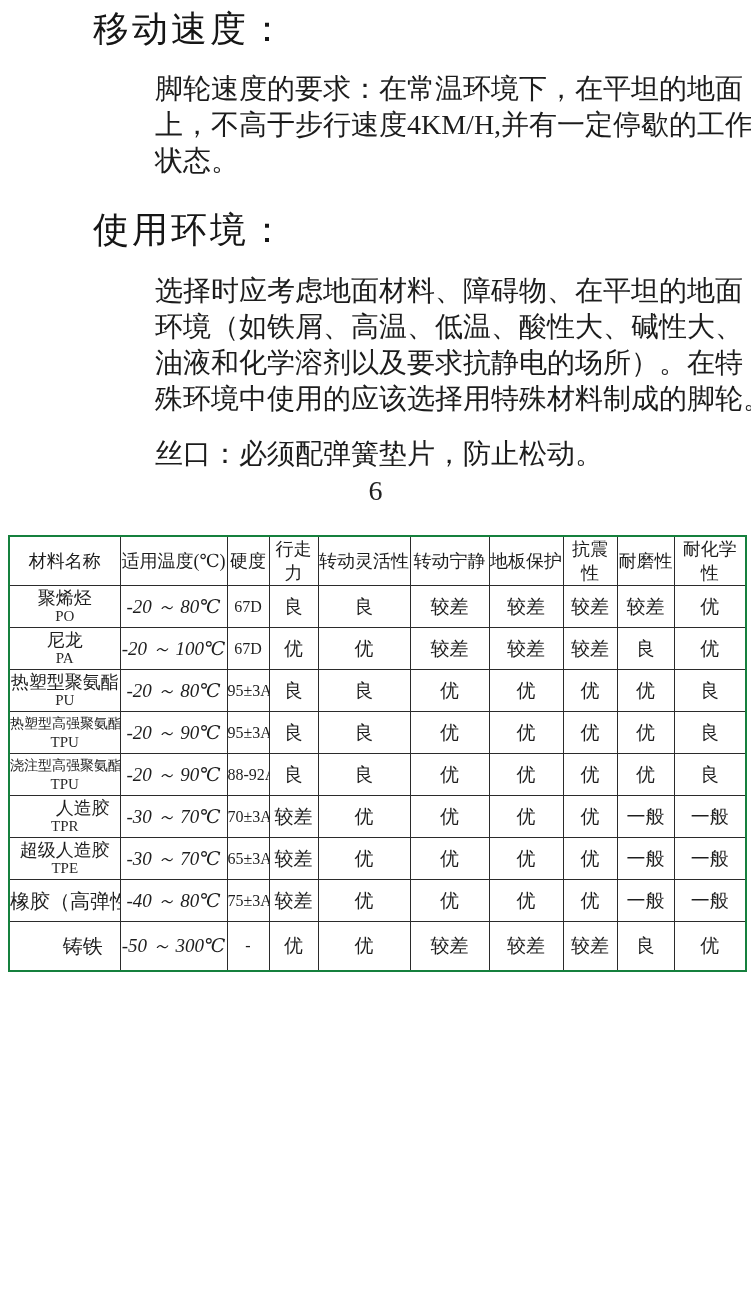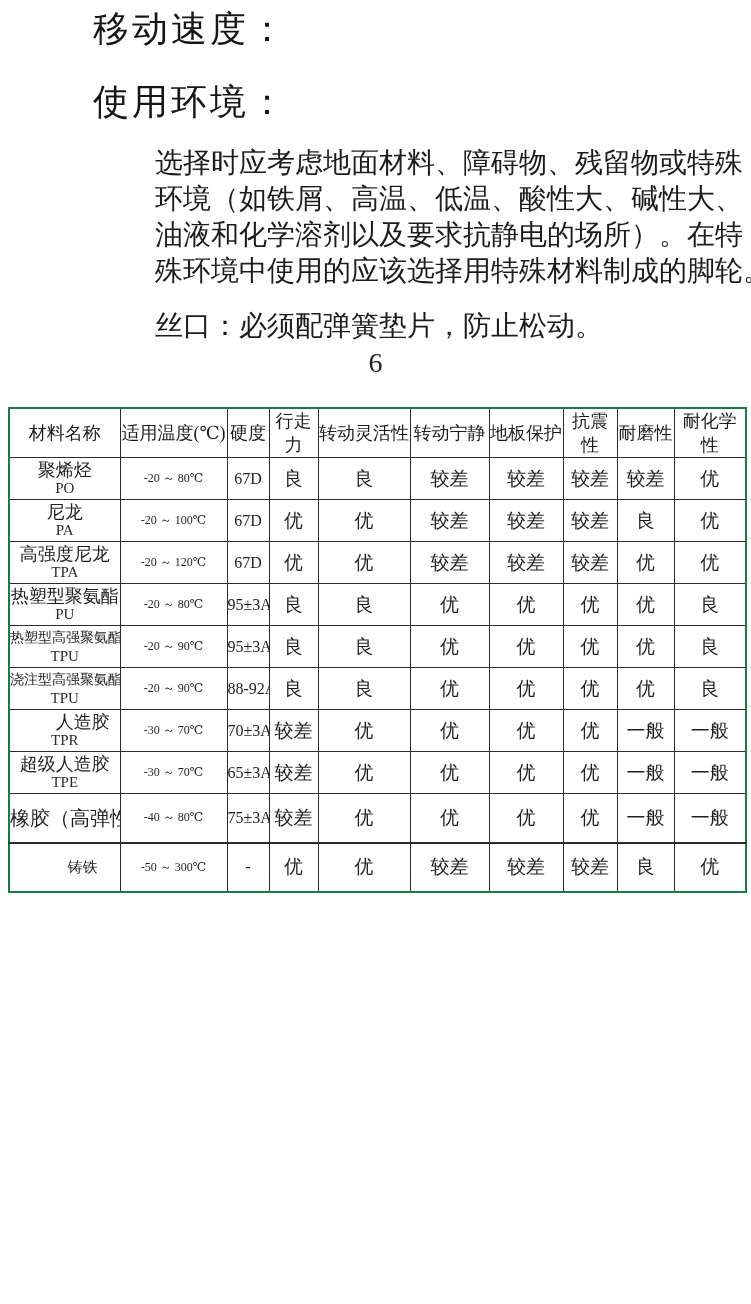--- a/index.html
+++ b/index.html
@@ -78,36 +78,41 @@
     font-weight: normal;
     font-size: 18px;
     color: #1c1c1c;
   }
   table.props tbody tr { height: 42px; }
   table.props tbody tr:nth-child(9),
   table.props tbody tr:nth-child(10) { height: 49px; }
   table.props tbody tr:nth-child(10) td { border-top-width: 2px; }
   .name-cn { font-size: 18px; line-height: 20px; white-space: nowrap; }
   .name-code { font-size: 15px; line-height: 17px; color: #2a2a2a; }
-  .temp-cell { font-size: 12px; white-space: nowrap; }
+  .temp-cell { font-size: 19px; white-space: nowrap; font-style: italic; }
   .hard-cell { font-size: 16px; white-space: nowrap; }
   .rating-cell { font-size: 19px; white-space: nowrap; }
 </style>
 </head>
 <body>
 
 <div class="page">
   <div id="sections">
       <section class="doc-section sec-0">
         <h2 class="section-heading">移动速度：</h2>
+        <div class="section-body">
+          <div class="para-line">脚轮速度的要求：在常温环境下，在平坦的地面</div>
+          <div class="para-line">上，不高于步行速度4KM/H,并有一定停歇的工作</div>
+          <div class="para-line">状态。</div>
+        </div>
       </section>
       <section class="doc-section sec-1">
         <h2 class="section-heading">使用环境：</h2>
         <div class="section-body">
-          <div class="para-line">选择时应考虑地面材料、障碍物、残留物或特殊</div>
+          <div class="para-line">选择时应考虑地面材料、障碍物、在平坦的地面</div>
           <div class="para-line">环境（如铁屑、高温、低温、酸性大、碱性大、</div>
           <div class="para-line">油液和化学溶剂以及要求抗静电的场所）。在特</div>
           <div class="para-line">殊环境中使用的应该选择用特殊材料制成的脚轮。</div>
         </div>
       </section>
       <section class="doc-section sec-2">
         <div class="section-body">
           <div class="list-line">丝口：必须配弹簧垫片，防止松动。</div>
         </div>
       </section>
@@ -169,35 +174,20 @@
           <td class="rating-cell">优</td>
           <td class="rating-cell">优</td>
           <td class="rating-cell">较差</td>
           <td class="rating-cell">较差</td>
           <td class="rating-cell">较差</td>
           <td class="rating-cell">良</td>
           <td class="rating-cell">优</td>
         </tr>
         <tr>
           <td class="name-cell">
-            <div class="name-cn" style="font-size: 18px;">高强度尼龙</div>
-            <div class="name-code">TPA</div>
-          </td>
-          <td class="temp-cell">-20 ～ 120℃</td>
-          <td class="hard-cell">67D</td>
-          <td class="rating-cell">优</td>
-          <td class="rating-cell">优</td>
-          <td class="rating-cell">较差</td>
-          <td class="rating-cell">较差</td>
-          <td class="rating-cell">较差</td>
-          <td class="rating-cell">优</td>
-          <td class="rating-cell">优</td>
-        </tr>
-        <tr>
-          <td class="name-cell">
             <div class="name-cn" style="font-size: 18px;">热塑型聚氨酯</div>
             <div class="name-code">PU</div>
           </td>
           <td class="temp-cell">-20 ～ 80℃</td>
           <td class="hard-cell">95±3A</td>
           <td class="rating-cell">良</td>
           <td class="rating-cell">良</td>
           <td class="rating-cell">优</td>
           <td class="rating-cell">优</td>
           <td class="rating-cell">优</td>
@@ -273,21 +263,21 @@
           <td class="rating-cell">较差</td>
           <td class="rating-cell">优</td>
           <td class="rating-cell">优</td>
           <td class="rating-cell">优</td>
           <td class="rating-cell">优</td>
           <td class="rating-cell">一般</td>
           <td class="rating-cell">一般</td>
         </tr>
         <tr>
           <td class="name-cell">
-            <div class="name-cn" style="font-size: 15px; padding-left: 36px;">铸铁</div>
+            <div class="name-cn" style="font-size: 20px; padding-left: 36px;">铸铁</div>
           </td>
           <td class="temp-cell">-50 ～ 300℃</td>
           <td class="hard-cell">-</td>
           <td class="rating-cell">优</td>
           <td class="rating-cell">优</td>
           <td class="rating-cell">较差</td>
           <td class="rating-cell">较差</td>
           <td class="rating-cell">较差</td>
           <td class="rating-cell">良</td>
           <td class="rating-cell">优</td>

